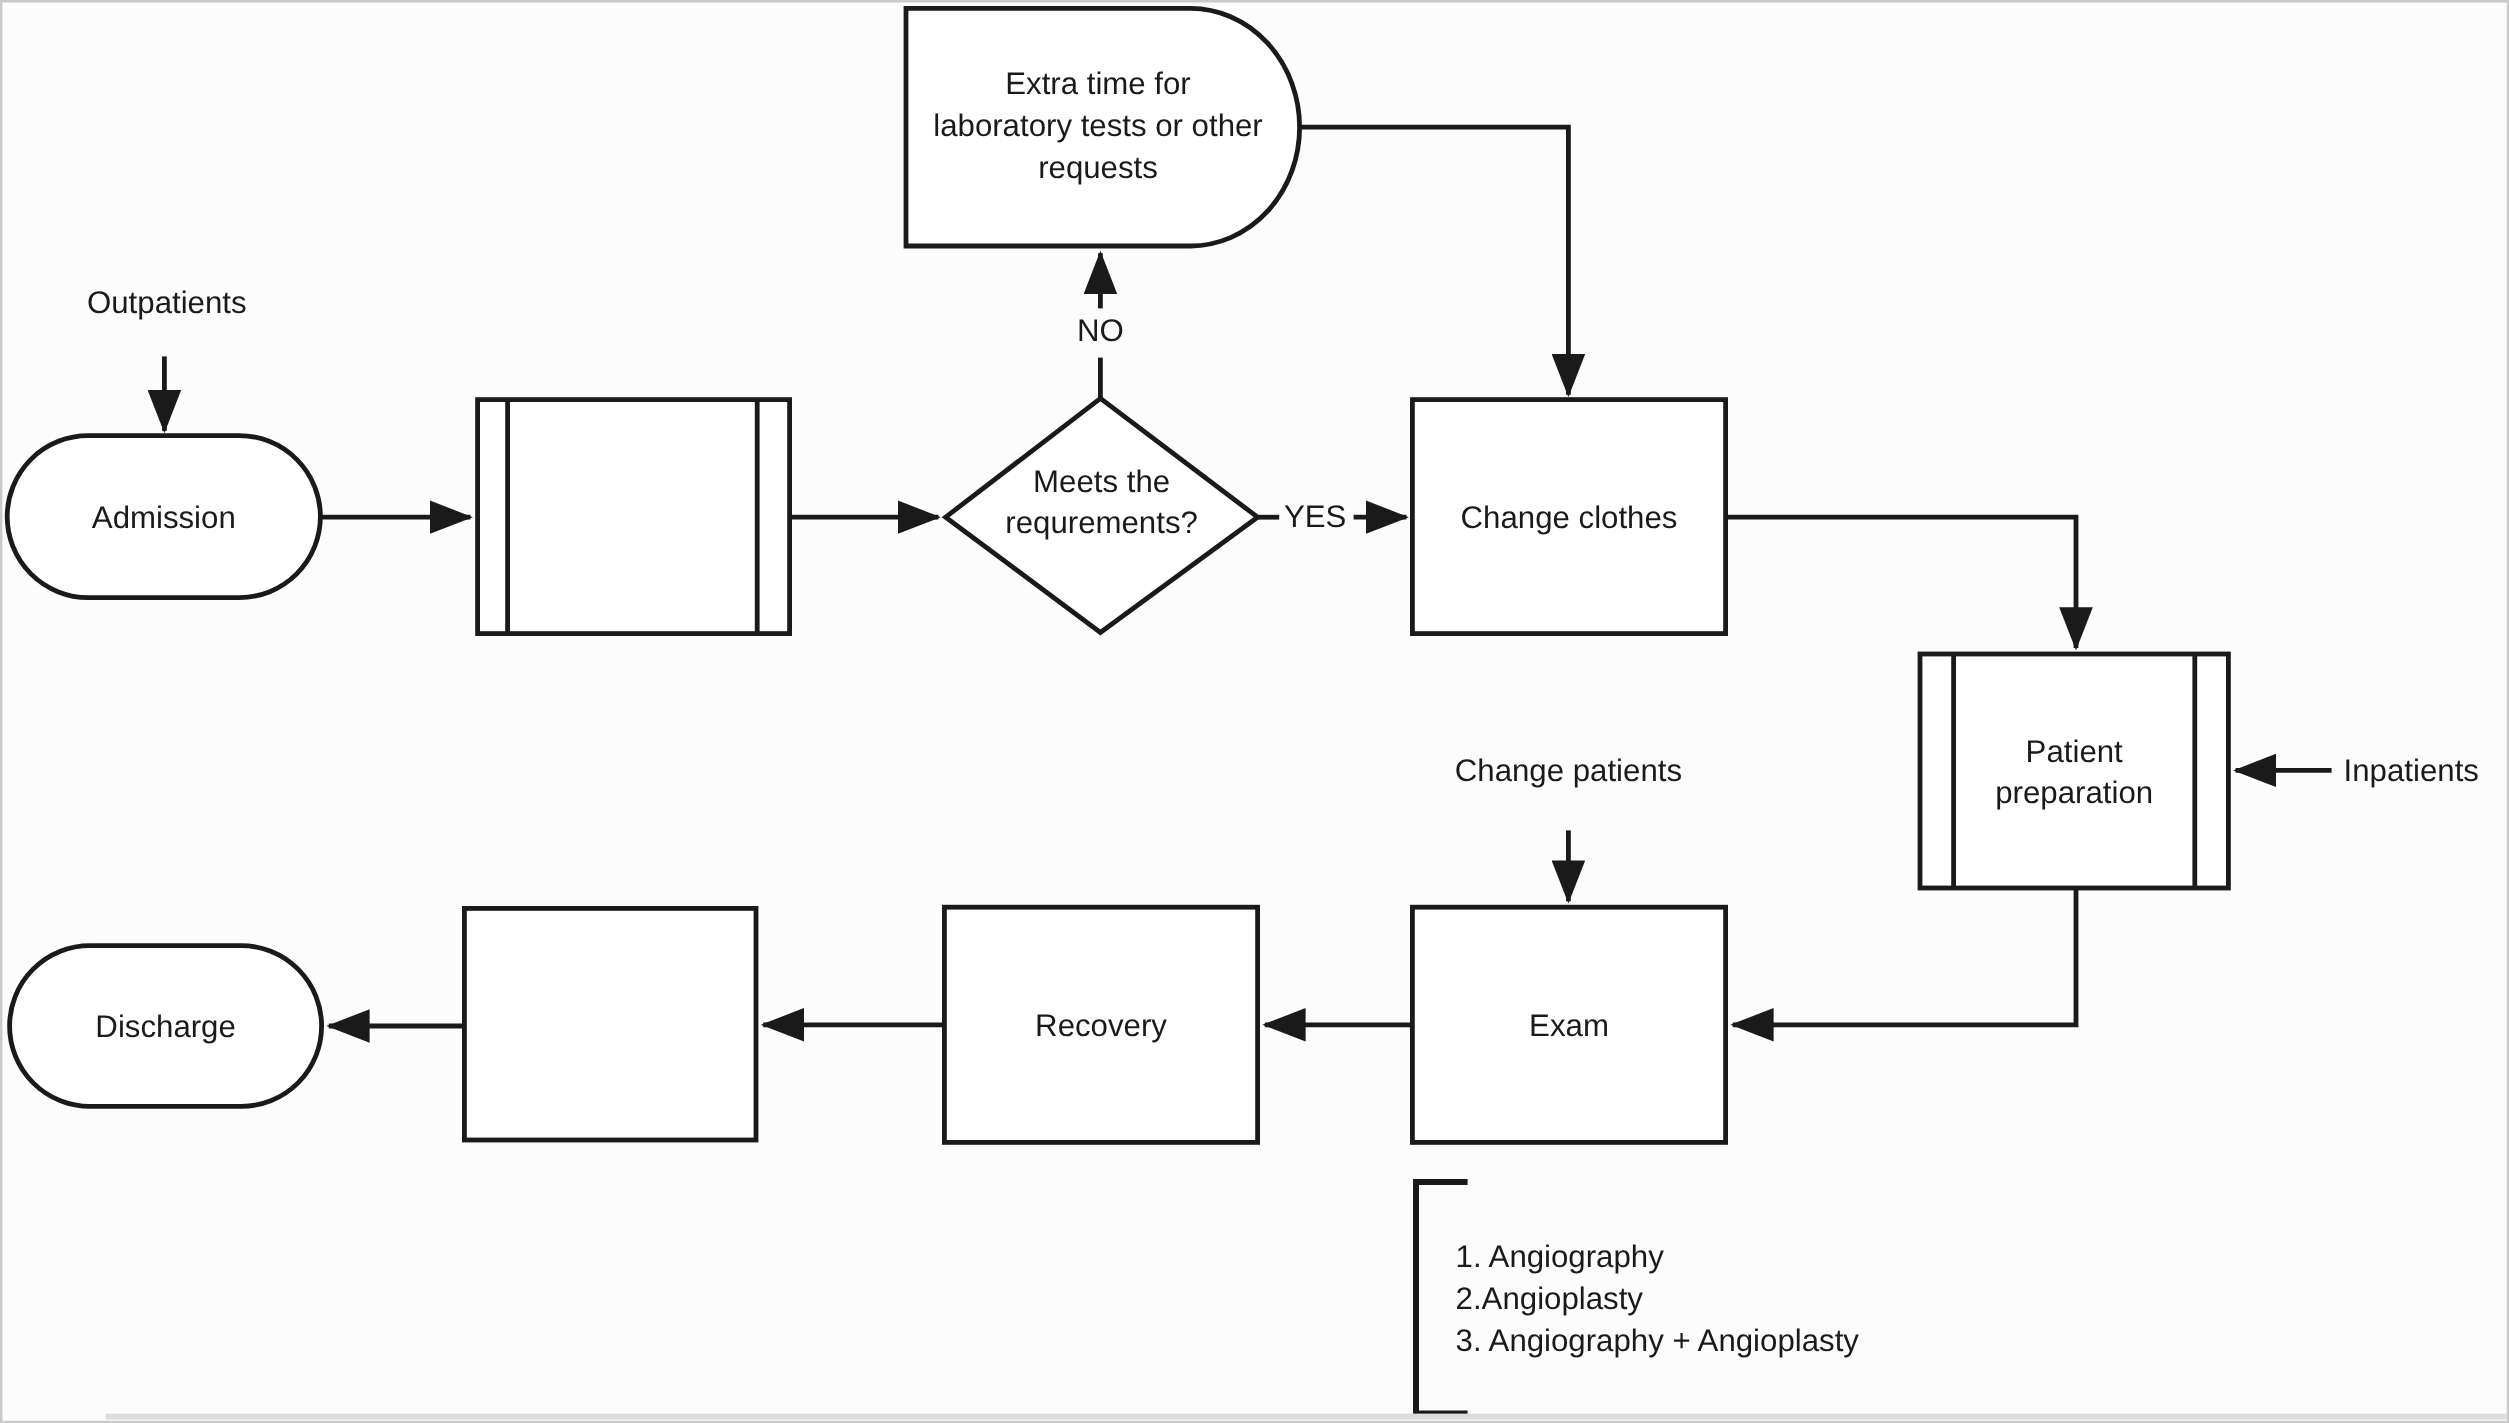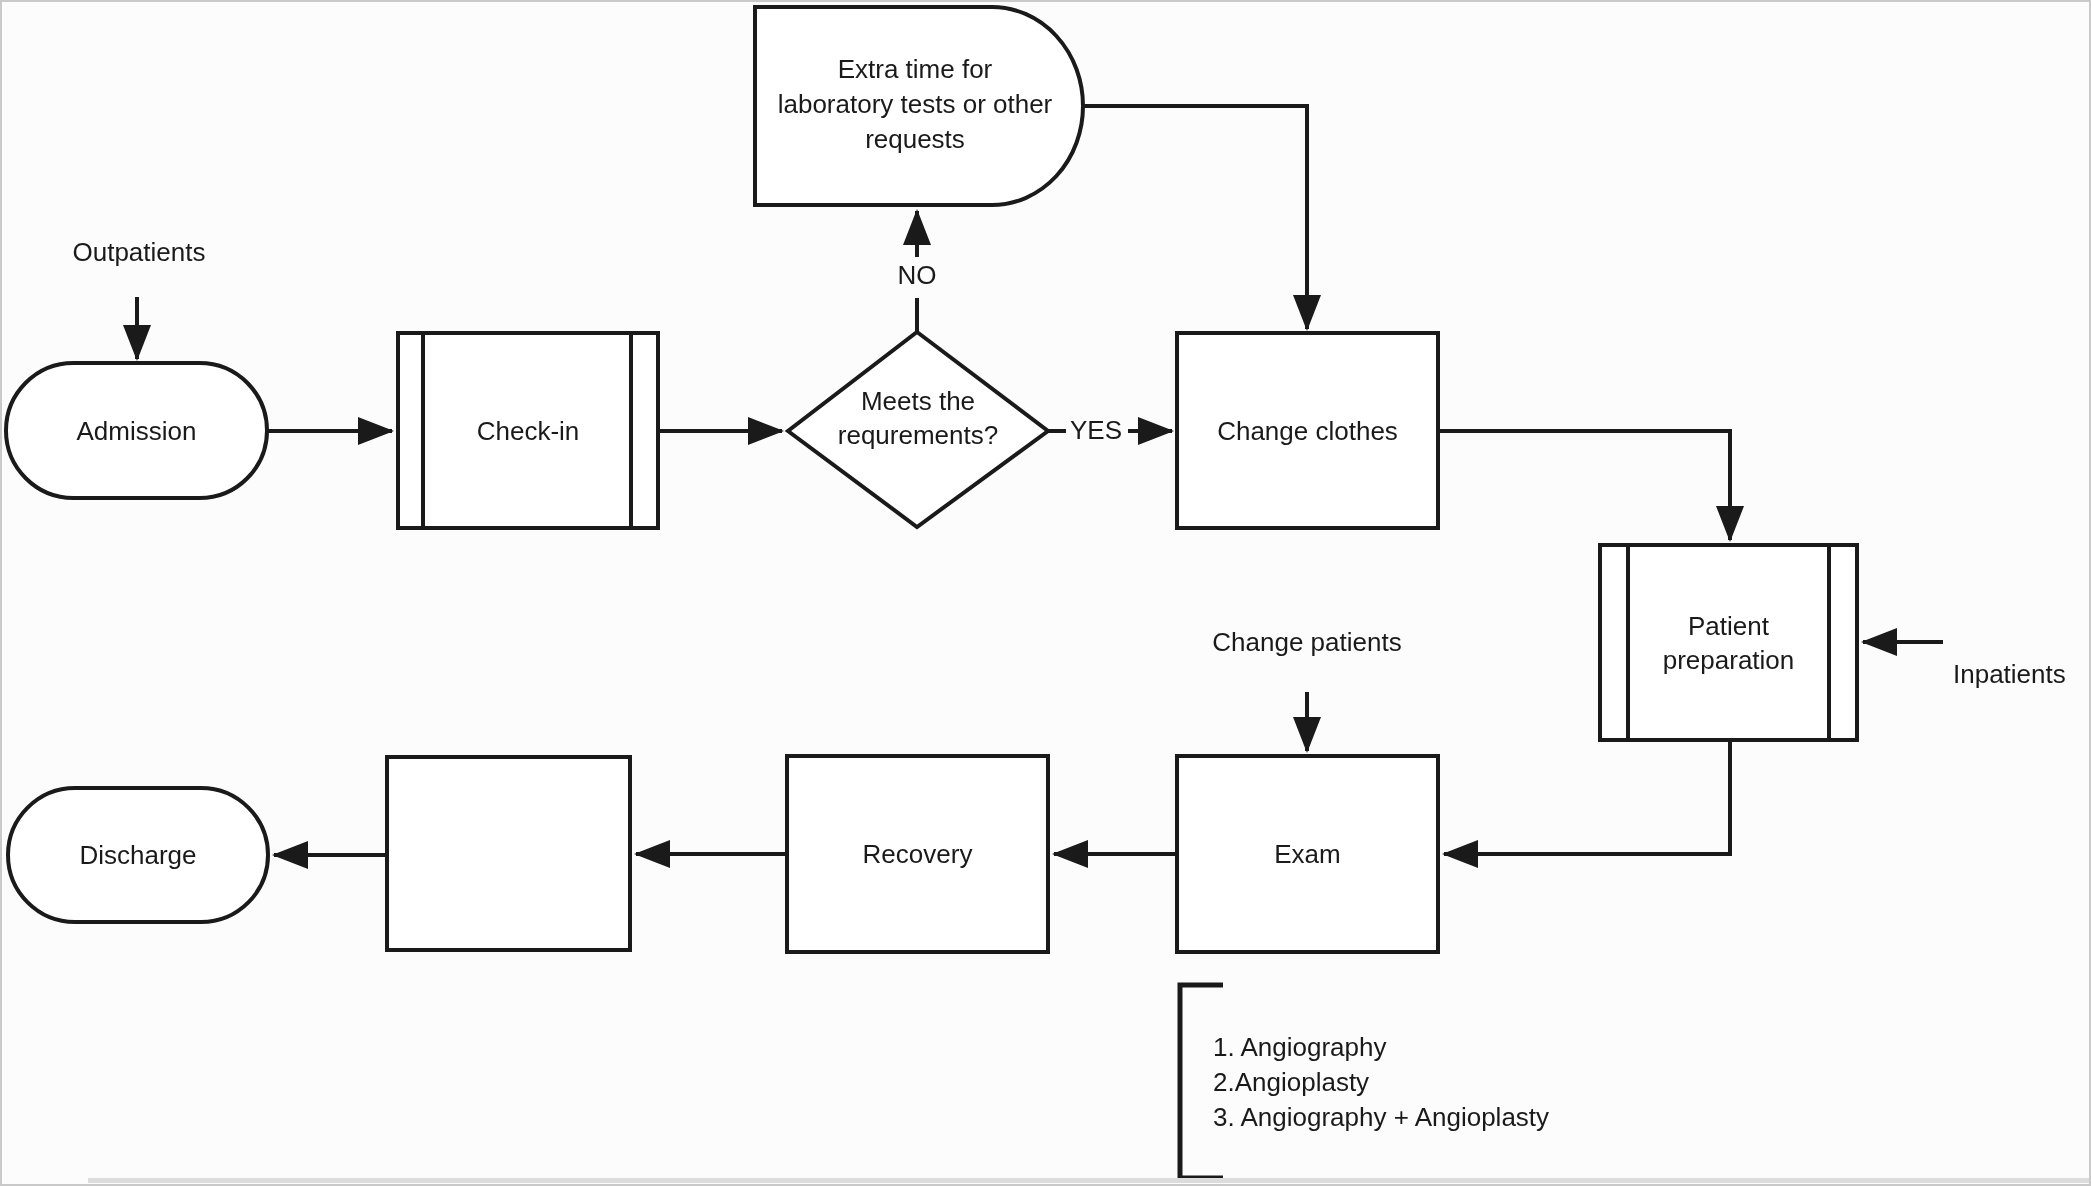--- a/index.html
+++ b/index.html
@@ -74,39 +74,38 @@
       <path d="M787,854 H636" marker-end="url(#arr)"></path>
       <path d="M387,855 H274" marker-end="url(#arr)"></path>
       <path d="M1223,985 H1180 V1178 H1223" stroke-width="5"></path>
     </g>
   </svg>
 
   <div class="lbl" style="left:39px;top:238px;width:200px;height:28px;">Outpatients</div>
 
   <div class="lbl" style="left:6px;top:363px;width:261px;height:135px;">Admission</div>
 
-  <div class="lbl" style="left:398px;top:333px;width:260px;height:195px;">Check-in</div>
 
   <div class="lbl" style="left:788px;top:332px;width:260px;height:172px;">Meets the
 requrements?</div>
 
   <div class="lbl" style="left:887px;top:261px;width:60px;height:28px;">NO</div>
 
   <div class="lbl" style="left:1064px;top:416px;width:64px;height:28px;">YES</div>
 
   <div class="lbl" style="left:1177px;top:333px;width:261px;height:195px;">Change clothes</div>
 
   <div class="lbl" style="left:745px;top:50px;width:340px;height:108px;line-height:35px;">Extra time for
 laboratory tests or other
 requests</div>
 
   <div class="lbl" style="left:1600px;top:545px;width:257px;height:195px;">Patient
 preparation</div>
 
-  <div class="lbl left" style="left:1953px;top:628px;width:138px;height:28px;margin-top:32px;">Inpatients</div>
+  <div class="lbl left" style="left:1953px;top:628px;width:138px;height:28px;">Inpatients</div>
 
   <div class="lbl" style="left:1187px;top:628px;width:240px;height:28px;">Change patients</div>
 
   <div class="lbl" style="left:1177px;top:756px;width:261px;height:196px;">Exam</div>
 
   <div class="lbl" style="left:787px;top:756px;width:261px;height:196px;">Recovery</div>
 
 
   <div class="lbl" style="left:8px;top:788px;width:260px;height:134px;">Discharge</div>
 

